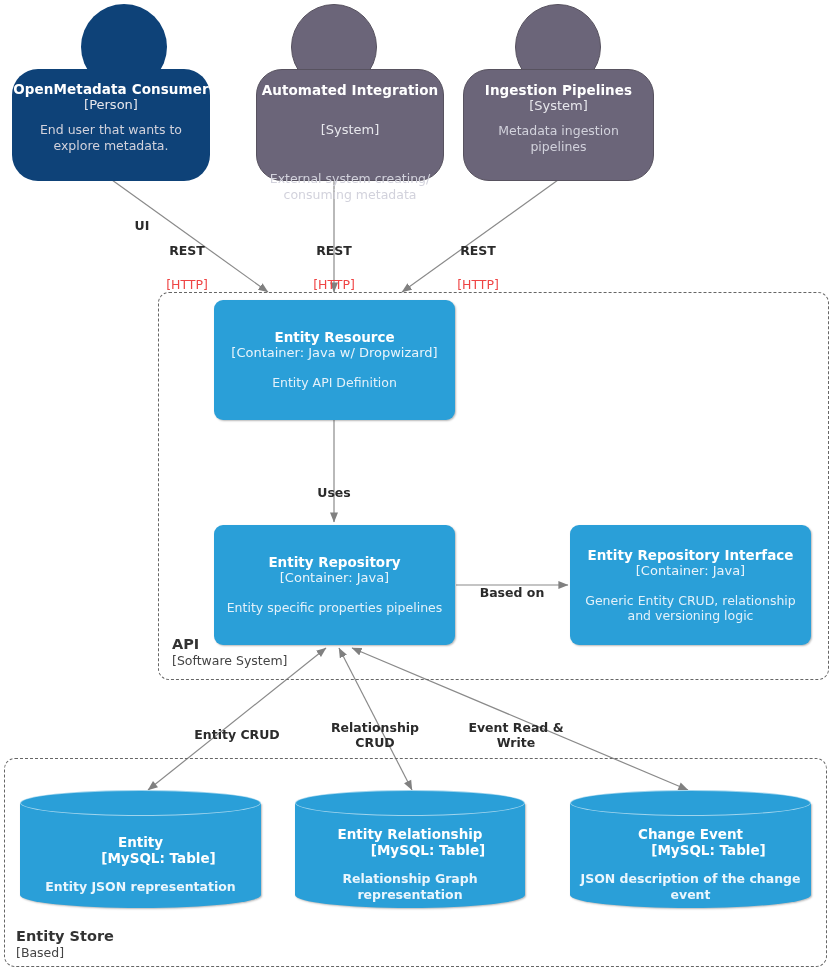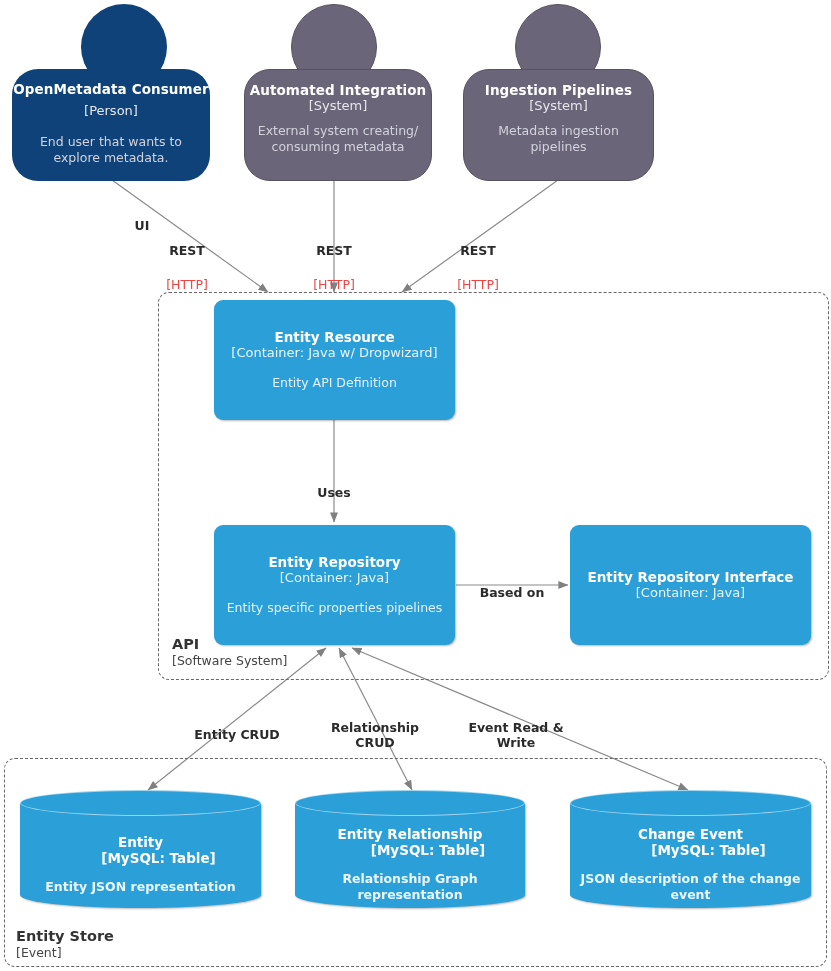--- a/index.html
+++ b/index.html
@@ -164,35 +164,35 @@
 
   <div class="boundary" style="left:158px;top:292px;width:671px;height:388px;"></div>
   <div class="blabel" style="left:172px;top:636px;">
     <div class="bn">API</div>
     <div class="bt">[Software System]</div>
   </div>
 
   <div class="boundary" style="left:4px;top:758px;width:823px;height:209px;"></div>
   <div class="blabel" style="left:16px;top:928px;">
     <div class="bn">Entity Store</div>
-    <div class="bt">[Event]</div>
+    <div class="bt">[Based]</div>
   </div>
 
   <div class="actor" style="left:12px;top:4px;">
     <div class="head" style="left:69px;top:0px;width:86px;height:86px;background:#0E4278;"></div>
-    <div class="body" style="left:0px;top:65px;width:198px;height:112px;background:#0E4278;padding-top:13px;gap:6px;">
+    <div class="body" style="left:0px;top:65px;width:198px;height:112px;background:#0E4278;padding-top:13px;">
       <div class="nm">OpenMetadata Consumer</div>
       <div class="tp">[Person]</div>
       <div class="ds">End user that wants to explore metadata.</div>
     </div>
   </div>
 
   <div class="actor" style="left:240px;top:4px;">
     <div class="head" style="left:51px;top:0px;width:86px;height:86px;background:#6B6579;border:1px solid #57525f;"></div>
-    <div class="body" style="left:4px;top:65px;width:188px;height:112px;background:#6B6579;border:1px solid #57525f;padding-top:13px;">
+    <div class="body" style="left:16px;top:65px;width:188px;height:112px;background:#6B6579;border:1px solid #57525f;padding-top:13px;gap:24px;">
       <div class="nm">Automated Integration</div>
       <div class="tp">[System]</div>
       <div class="ds">External system creating/ consuming metadata</div>
     </div>
   </div>
 
   <div class="actor" style="left:463px;top:4px;">
     <div class="head" style="left:52px;top:0px;width:86px;height:86px;background:#6B6579;border:1px solid #57525f;"></div>
     <div class="body" style="left:0px;top:65px;width:191px;height:112px;background:#6B6579;border:1px solid #57525f;padding-top:13px;">
       <div class="nm">Ingestion Pipelines</div>
@@ -236,20 +236,21 @@
     <div class="ds">Entity specific properties pipelines</div>
   </div>
 
   <div class="elabel" style="left:477px;top:570px;width:70px;line-height:15px;">
     <div class="l1">Based on</div>
   </div>
 
   <div class="cbox" style="left:570px;top:525px;width:241px;height:120px;background:#2A9FD8;">
     <div class="nm">Entity Repository Interface</div>
     <div class="tp">[Container: Java]</div>
+    <div class="ds">Generic Entity CRUD, relationship and versioning logic</div>
   </div>
 
   <div class="elabel" style="left:180px;top:708px;width:114px;">
     <div class="l1">Entity CRUD</div>
   </div>
 
   <div class="elabel" style="left:320px;top:701px;width:110px;">
     <div class="l1">Relationship CRUD</div>
   </div>
 

